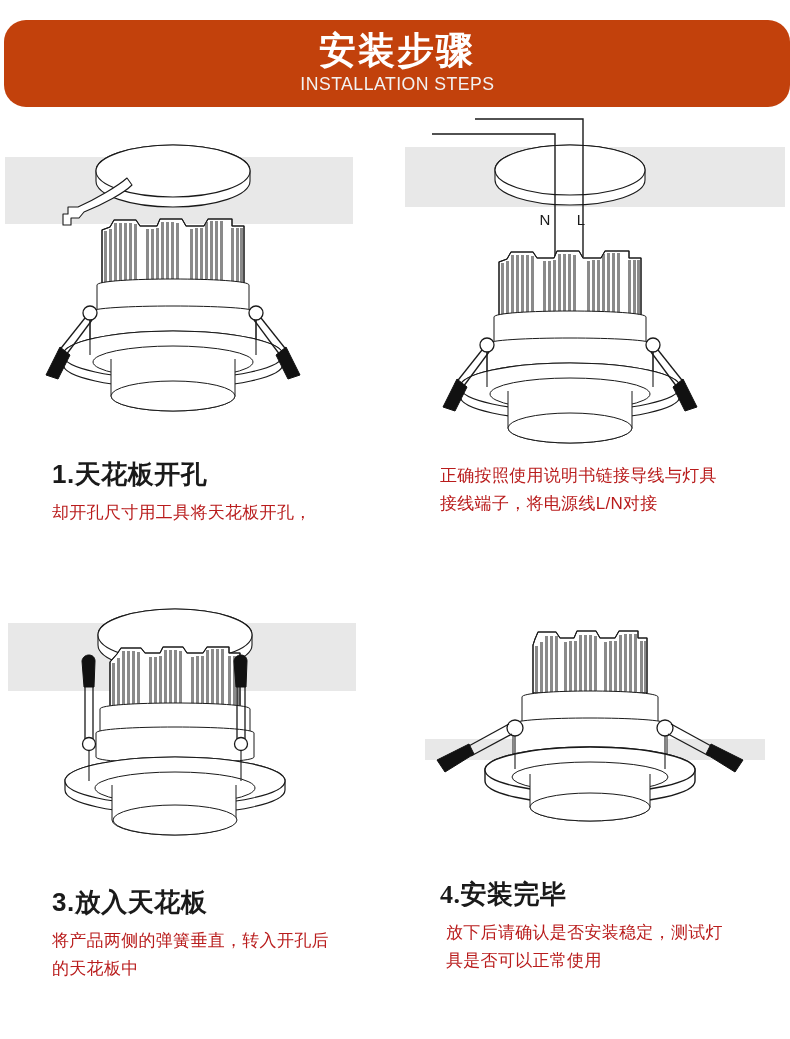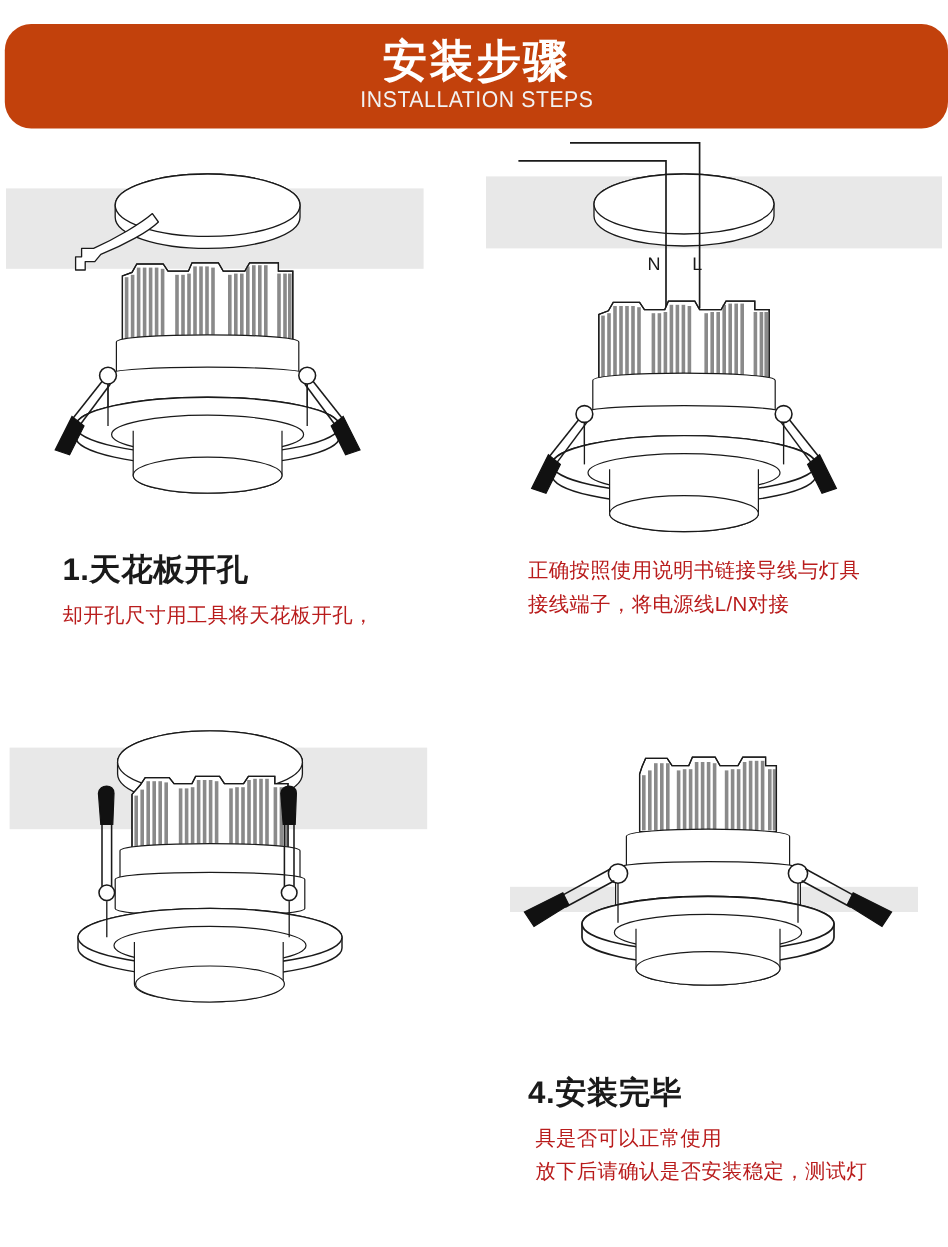--- a/index.html
+++ b/index.html
@@ -88,21 +88,21 @@
     color: #b91c1c;
     line-height: 1.65;
     margin: 0;
     max-width: 330px;
     letter-spacing: 0.3px;
   }
   .step-1 .caption, .step-3 .caption { padding-left: 52px; }
   .step-2 .caption, .step-4 .caption { padding-left: 45px; }
   .step-1 .caption { margin-top: -2px; }
   .step-3 .caption { margin-top: 16px; }
-  .step-4 .caption { margin-top: 24px; }
+  .step-4 .caption { margin-top: 8px; font-family: Liberation Serif, serif; }
   .step-4 .step-body { padding-left: 6px; }
 </style>
 </head>
 <body>
 
 <div class="banner">
   <div class="banner-title">安装步骤</div>
   <div class="banner-sub">INSTALLATION STEPS</div>
 </div>
 
@@ -333,20 +333,25 @@
           <g>
             <circle cx="241" cy="157" r="6.5" fill="#ffffff" stroke="#1a1a1a" stroke-width="1.3"></circle>
             <line x1="241" y1="164" x2="241" y2="194" stroke="#1a1a1a" stroke-width="1.1"></line>
             <line x1="237" y1="152" x2="237" y2="98" stroke="#1a1a1a" stroke-width="1.3"></line>
             <line x1="245" y1="152" x2="245" y2="98" stroke="#1a1a1a" stroke-width="1.3"></line>
             <path d="M236,100 L246,100 L247,74 C247,66 235,66 234,74 Z" fill="#111111" stroke="#111111" stroke-width="1"></path>
           </g>
         </g>
       </svg>
     </div>
+    <div class="caption">
+      <div class="step-title">3.放入天花板</div>
+      <p class="step-body">将产品两侧的弹簧垂直，转入开孔后</p>
+      <p class="step-body">的天花板中</p>
+    </div>
   </div>
 
   <div class="step step-4">
     <div class="figure" style="height:285px">
       <svg width="395" height="285" viewBox="0 0 395 285">
 
         <rect x="30" y="152" width="340" height="21" fill="#e8e8e8"></rect>
 
         <g>
           <g>
@@ -399,18 +404,18 @@
             <line x1="270" y1="149" x2="270" y2="182" stroke="#1a1a1a" stroke-width="1.1"></line>
             <line x1="276" y1="137" x2="318" y2="160" stroke="#1a1a1a" stroke-width="1.3"></line>
             <line x1="273" y1="147" x2="314" y2="169" stroke="#1a1a1a" stroke-width="1.3"></line>
             <path d="M316,157 L311,167 L340,185 L348,173 Z" fill="#111111" stroke="#111111" stroke-width="1"></path>
           </g>
         </g>
       </svg>
     </div>
     <div class="caption">
       <div class="step-title">4.安装完毕</div>
+      <p class="step-body">放下后请确认是否安装稳定，测试灯</p>
       <p class="step-body">具是否可以正常使用</p>
-      <p class="step-body">放下后请确认是否安装稳定，测试灯</p>
     </div>
   </div>
 
 </div>
 
 </body></html>

